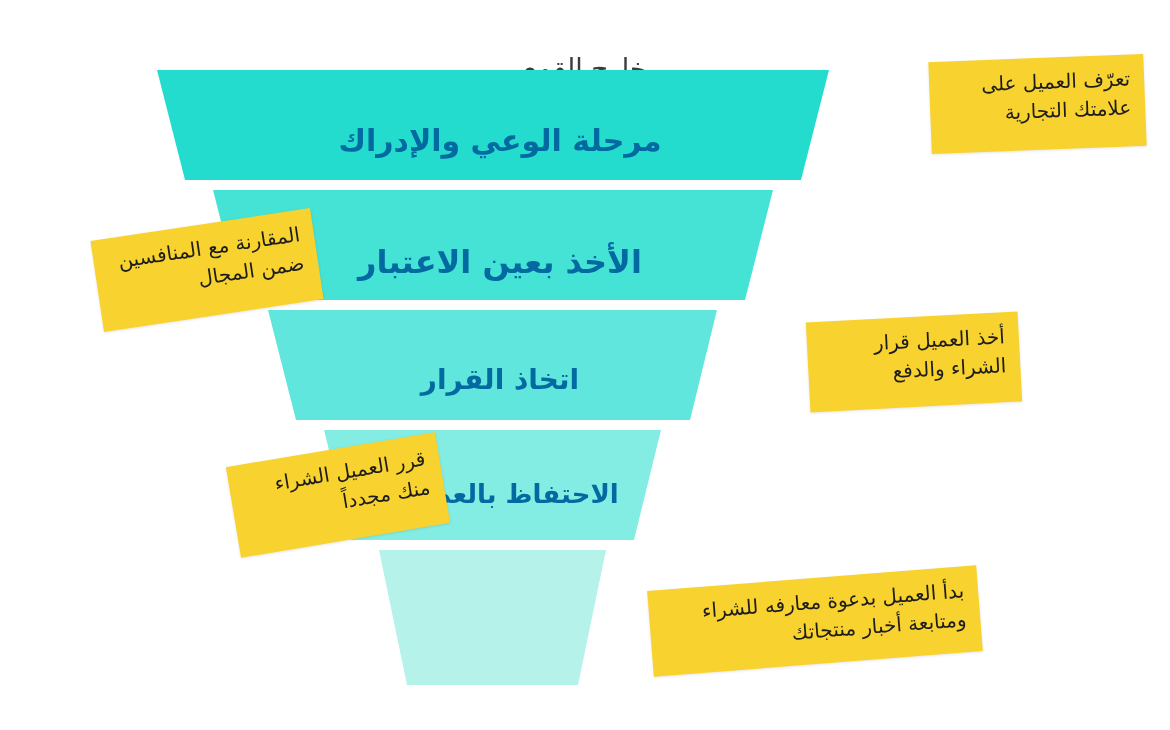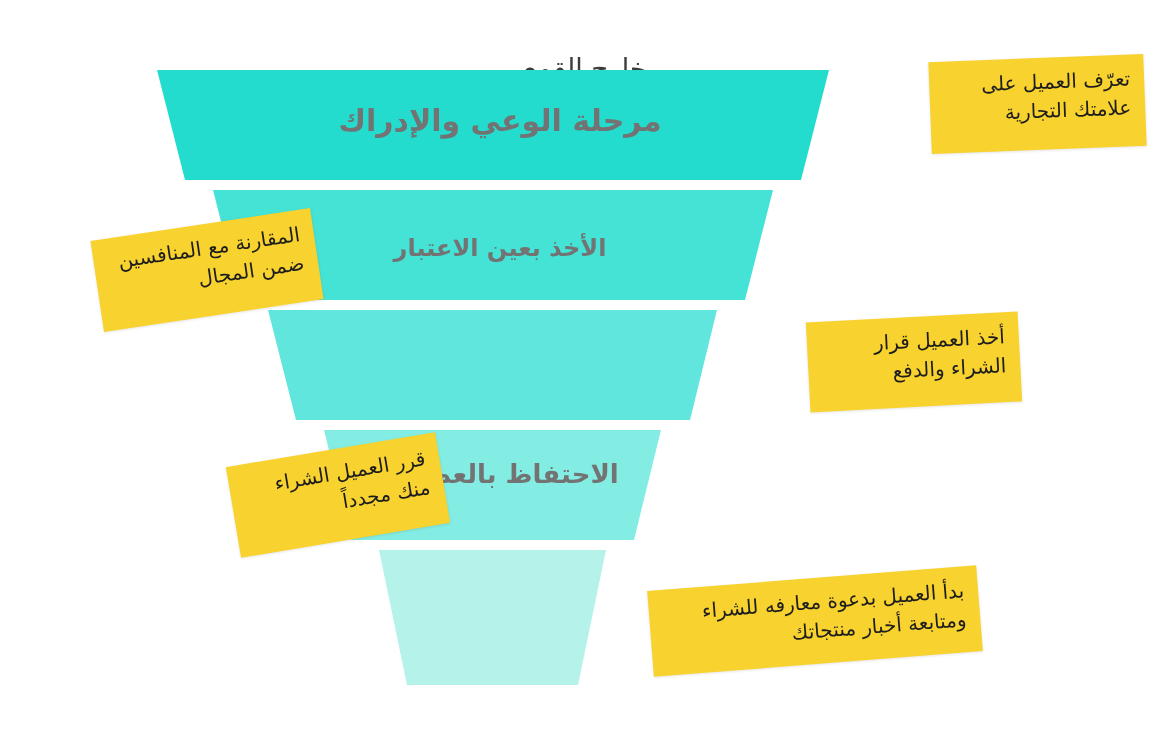--- a/index.html
+++ b/index.html
@@ -44,27 +44,28 @@
     left: 0;
     width: 1170px;
     height: 730px;
   }
 
   
   .stage-label {
     position: absolute;
     text-align: center;
     font-weight: bold;
-    color: #737373;
+    color: #0369a1;
     direction: rtl;
     white-space: nowrap;
     line-height: 1.1;
+    margin-top: 20px;
   }
   .stage-label.s0 { top: 104px; left: 0;   width: 1000px; font-size: 30px; }
-  .stage-label.s1 { top: 235px; left: 0;   width: 1000px; font-size: 24px; }
+  .stage-label.s1 { top: 225px; left: 0;   width: 1000px; font-size: 32px; }
   .stage-label.s2 { top: 345px; left: 0;   width: 1000px; font-size: 28px; }
   .stage-label.s3 { top: 460px; left: 0;   width: 1020px; font-size: 26px; }
   .stage-label.s4 { top: 578px; left: 0;   width: 1020px; font-size: 25px; }
 
   
   .note {
     position: absolute;
     background: #f8d22e;
     color: #1d1d1d;
     direction: rtl;
@@ -108,20 +109,21 @@
   <svg class="funnel-layer" viewBox="0 0 1170 730">
     <polygon points="157,70 829,70 801,180 185,180" fill="#23DCCE"></polygon>
     <polygon points="213,190 773,190 745,300 241,300" fill="#45E2D6"></polygon>
     <polygon points="268,310 717,310 690,420 296,420" fill="#60E6DC"></polygon>
     <polygon points="324,430 661,430 634,540 351,540" fill="#84EDE3"></polygon>
     <polygon points="379,550 606,550 578,685 407,685" fill="#B4F2EA"></polygon>
   </svg>
 
   <div class="stage-label s0">مرحلة الوعي والإدراك</div>
   <div class="stage-label s1">الأخذ بعين الاعتبار</div>
+  <div class="stage-label s2">اتخاذ القرار</div>
   <div class="stage-label s3">الاحتفاظ بالعميل</div>
 
   <div class="note note-n0">تعرّف العميل على علامتك التجارية</div>
   <div class="note note-n1">المقارنة مع المنافسين ضمن المجال</div>
   <div class="note note-n2">أخذ العميل قرار الشراء والدفع</div>
   <div class="note note-n3">قرر العميل الشراء منك مجدداً</div>
   <div class="note note-n4">بدأ العميل بدعوة معارفه للشراء ومتابعة أخبار منتجاتك</div>
 
 </div>
 

